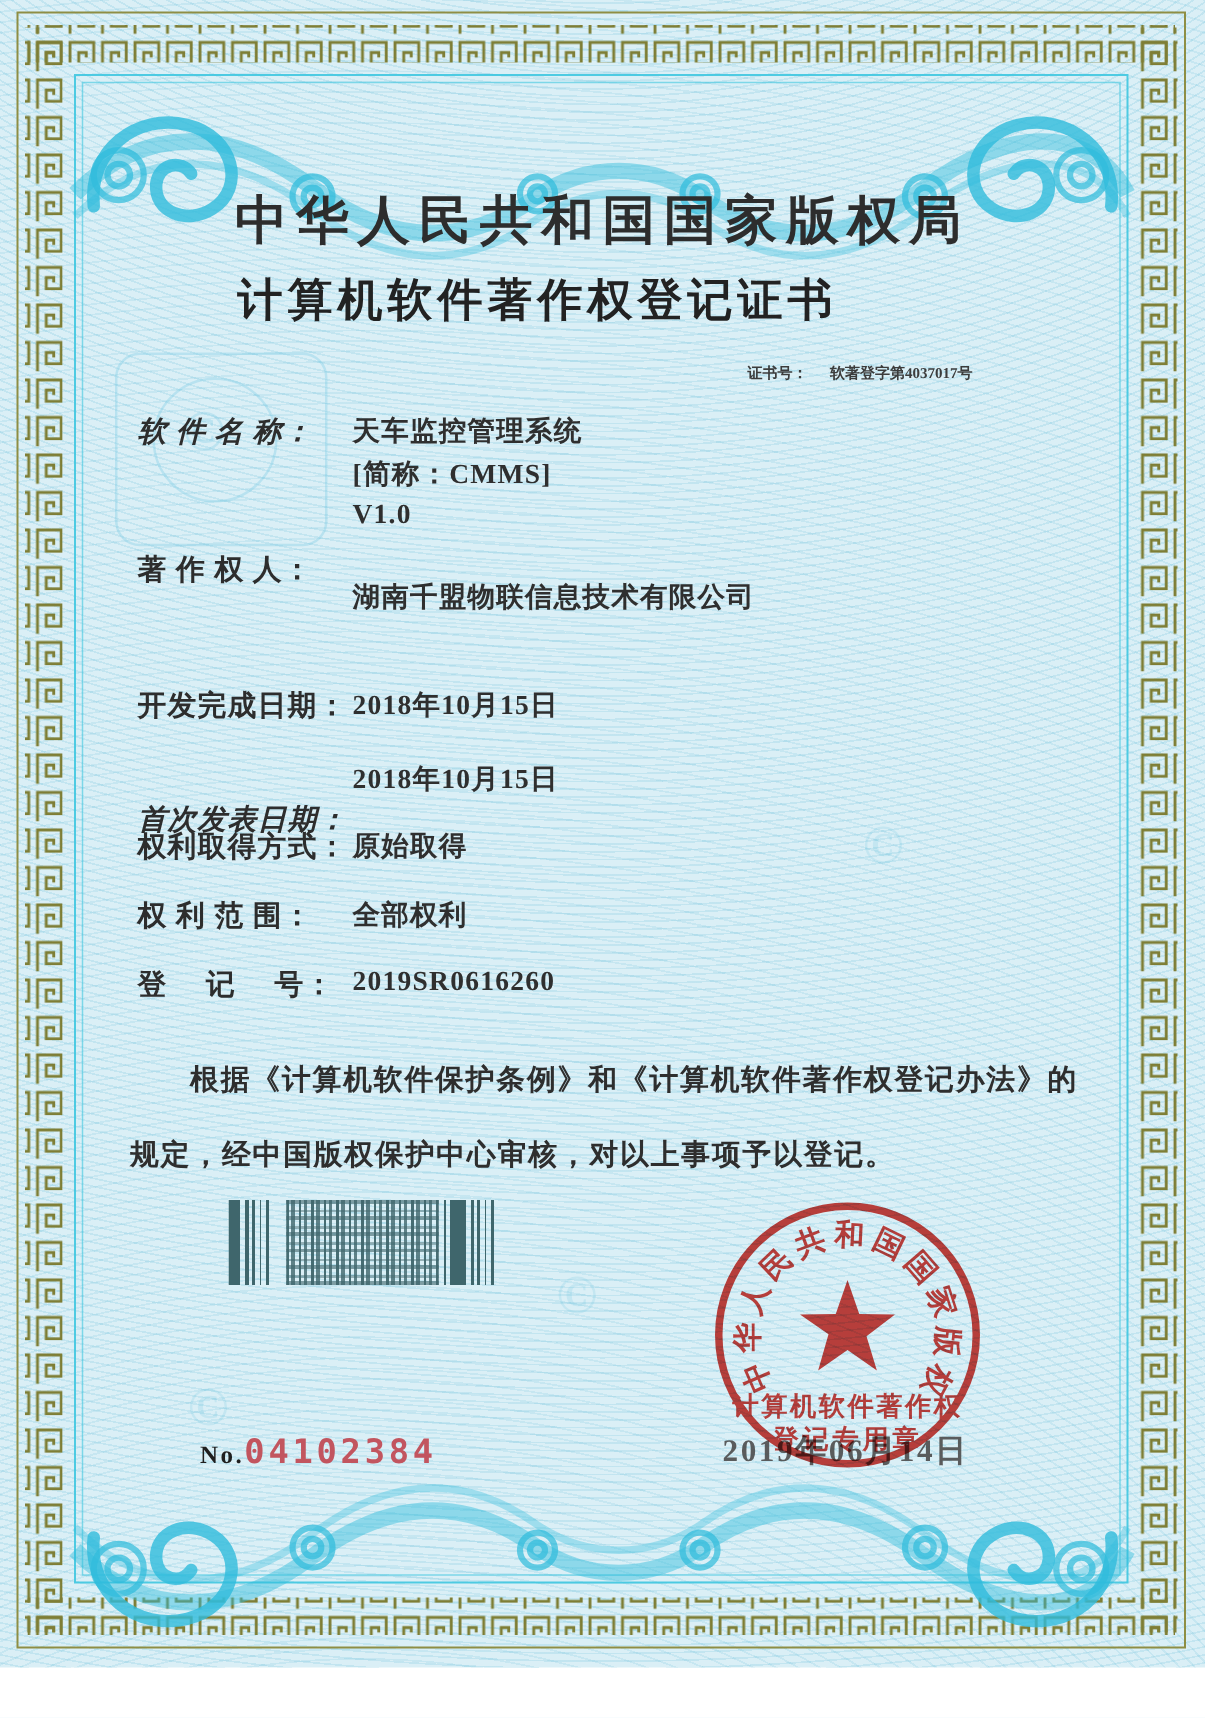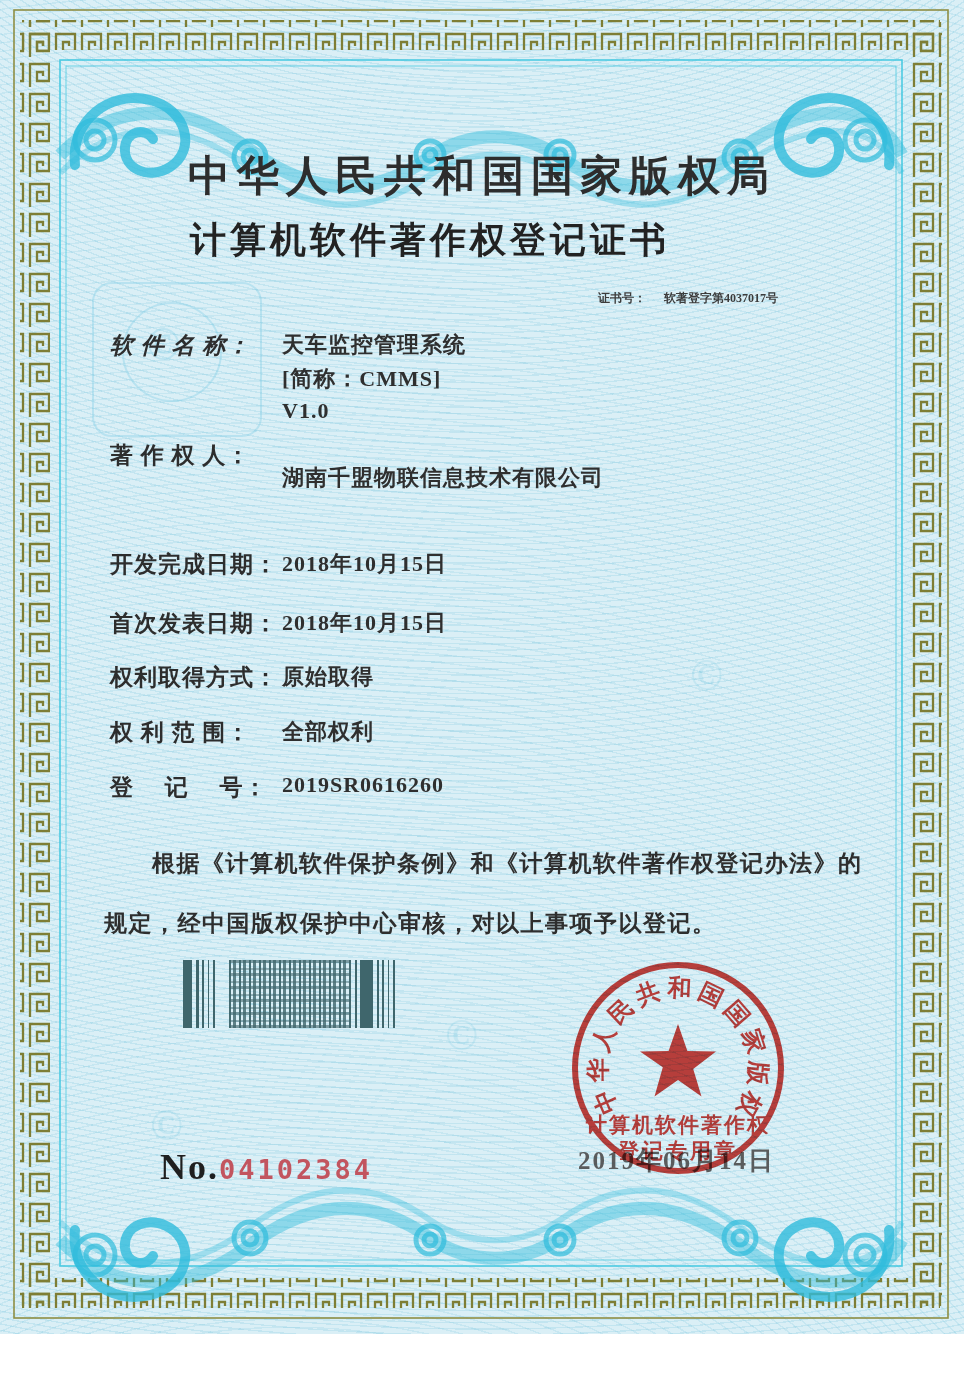--- a/index.html
+++ b/index.html
@@ -69,21 +69,21 @@
       #3f666c 42px 44px, transparent 44px 100%);
   }
 
   .seal-date {
     position:absolute; left:578px; top:1144px; font-size:25px; font-weight:700;
     color:#4d4d4d; letter-spacing:2px; opacity:.9;
   }
   .seal-svg { position:absolute; left:548px; top:950px; mix-blend-mode:multiply; opacity:.92; }
 
   .serial { position:absolute; left:160px; top:1146px; }
-  .serial .no { font-size:36px; color:#1f1f1f; font-weight:600; letter-spacing:2px;text-align:right; }
+  .serial .no { font-size:20px; color:#1f1f1f; font-weight:600; letter-spacing:2px;text-align:right; }
   .serial .num {
     font-family:"DejaVu Sans Mono", monospace; font-size:27px; color:#c2555f;
     letter-spacing:3px; font-weight:600;
   }
 </style>
 </head>
 <body>
 
 <div class="page">
   <div class="cert">
@@ -154,21 +154,21 @@
     <div class="fvalue" style="top:330px;">天车监控管理系统</div>
     <div class="fvalue" style="top:364px;">[简称：CMMS]</div>
     <div class="fvalue" style="top:398px;">V1.0</div>
 
     <div class="flabel" style="top:440px;">著 作 权 人：</div>
     <div class="fvalue" style="top:420px;margin-top:43px;">湖南千盟物联信息技术有限公司</div>
 
     <div class="flabel" style="top:549px;">开发完成日期：</div>
     <div class="fvalue" style="top:549px;">2018年10月15日</div>
 
-    <div class="flabel" style="top:608px;">首次发表日期：</div>
+    <div class="flabel" style="top:640px;font-style:italic;">首次发表日期：</div>
     <div class="fvalue" style="top:608px;">2018年10月15日</div>
 
     <div class="flabel" style="top:662px;">权利取得方式：</div>
     <div class="fvalue" style="top:662px;">原始取得</div>
 
     <div class="flabel" style="top:717px;">权 利 范 围：</div>
     <div class="fvalue" style="top:717px;">全部权利</div>
 
     <div class="flabel" style="top:772px;text-align:right;">登　 记　 号：</div>
     <div class="fvalue" style="top:772px;">2019SR0616260</div>

